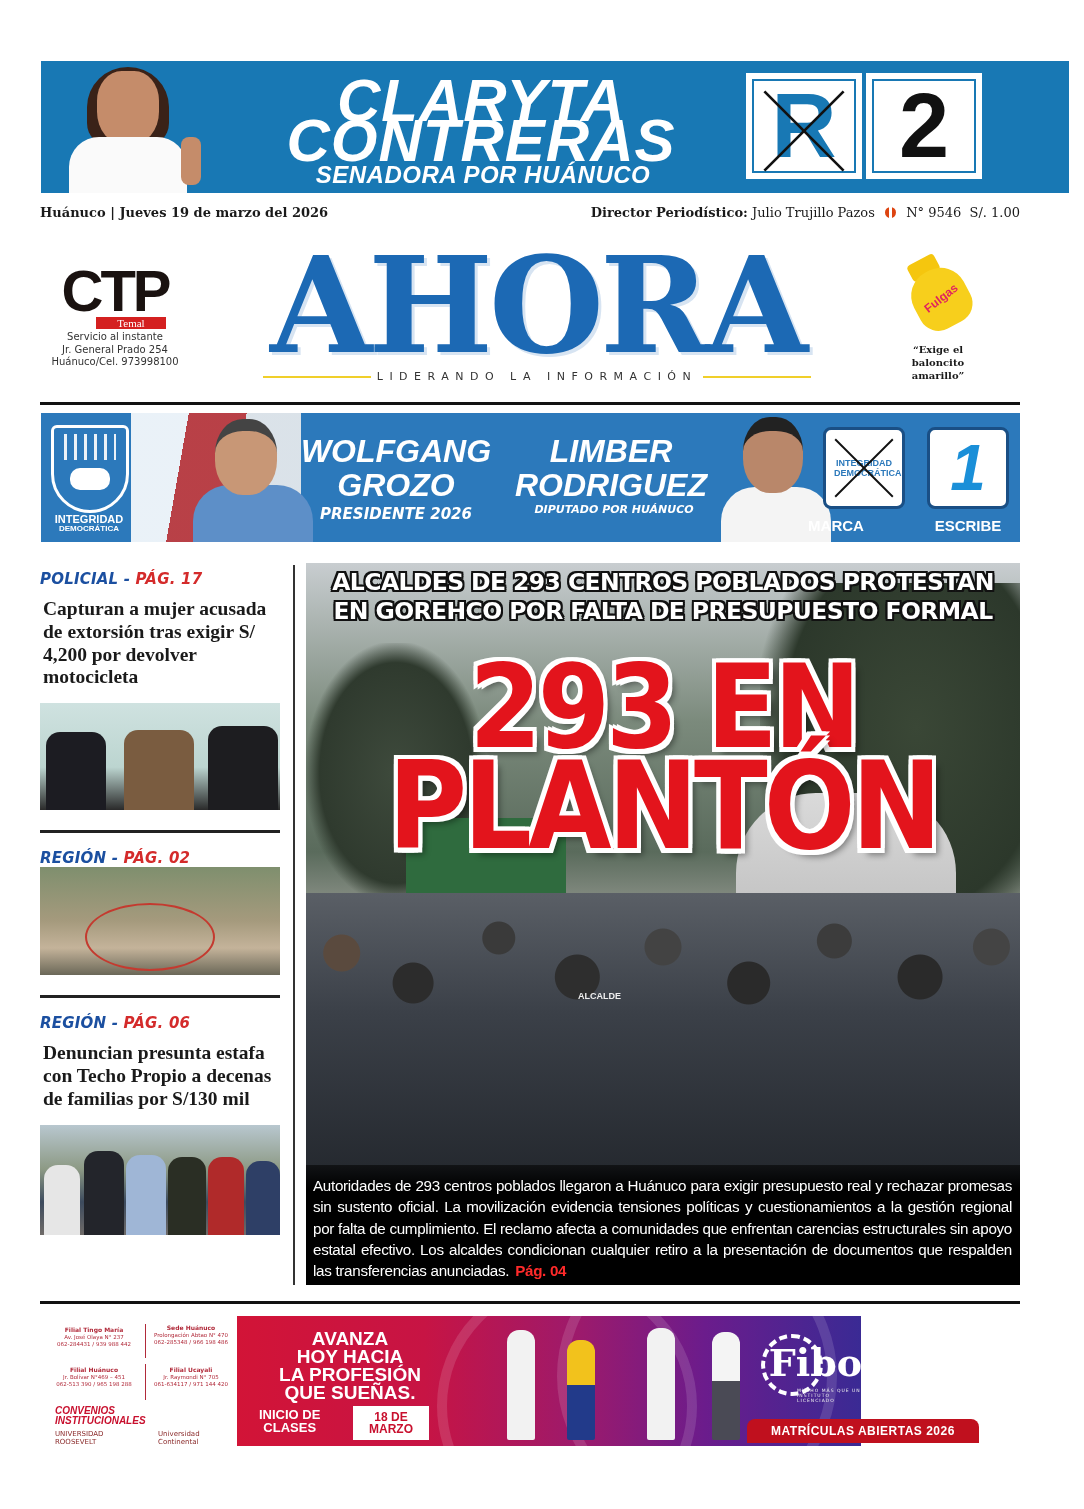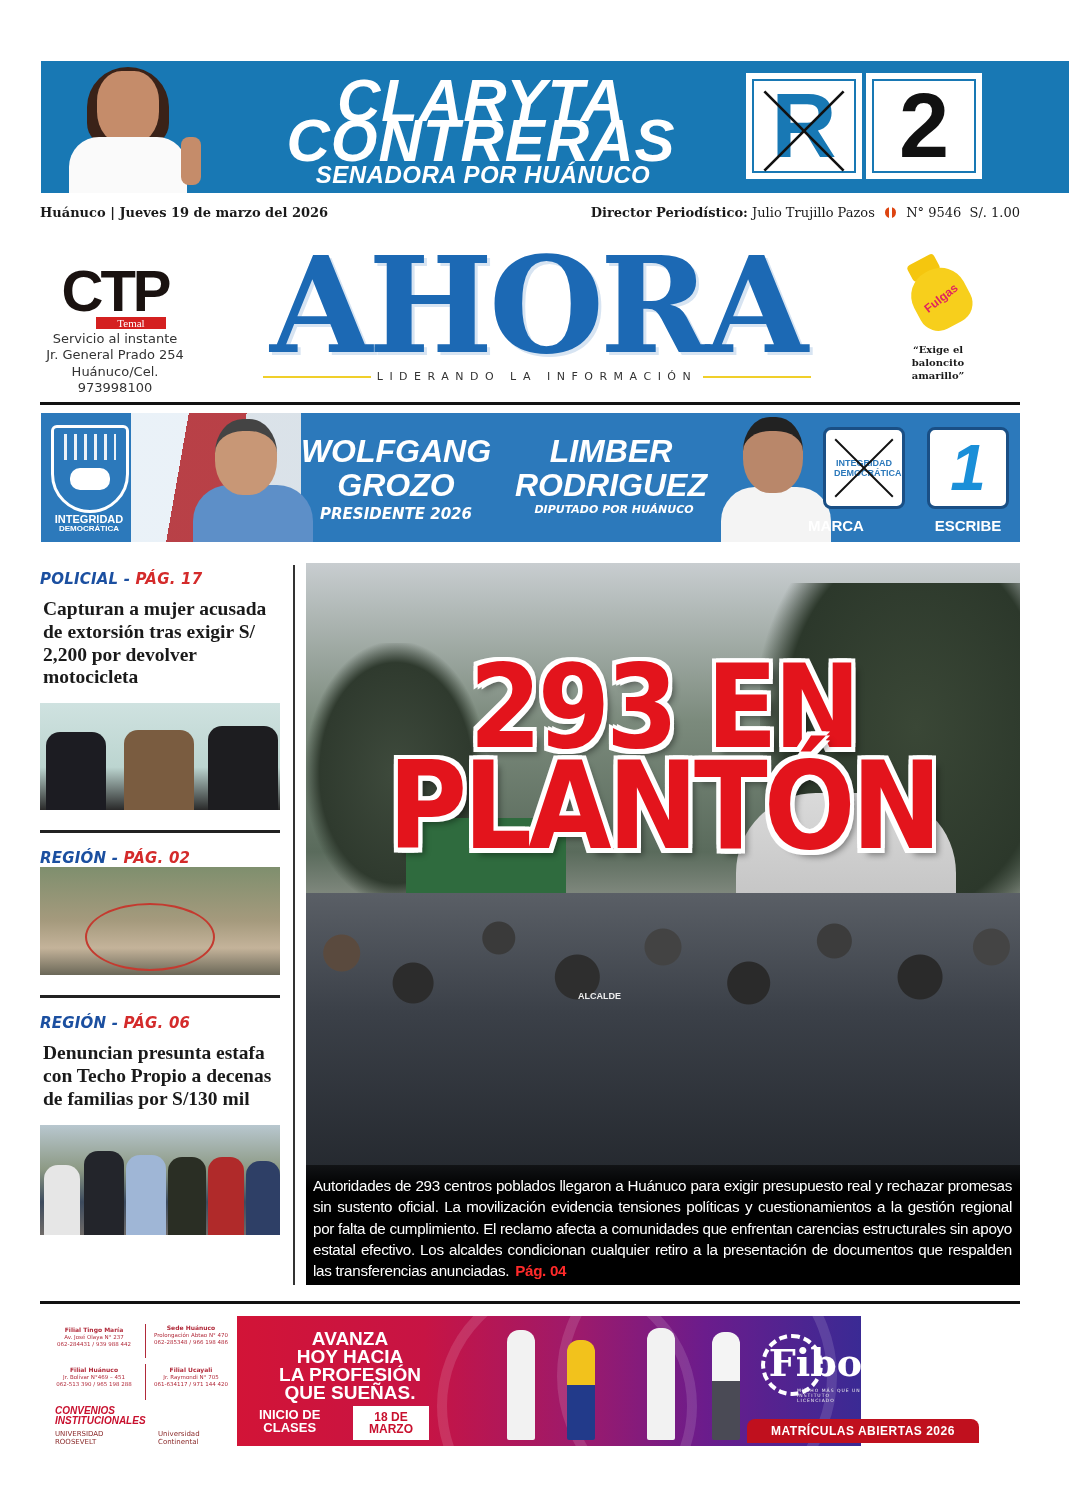--- a/index.html
+++ b/index.html
@@ -25,21 +25,21 @@
   
   .dateline { position: absolute; top: 205px; left: 40px; right: 64px; display: flex; justify-content: space-between; font-size: 13px; font-weight: bold; gap: 25px; }
   .dateline .right { font-weight: normal; }
   .dateline .right b { font-weight: bold; }
   .flag { display: inline-block; width: 11px; height: 11px; border-radius: 50%; background: linear-gradient(90deg, #d41 0 33%, #fff 33% 66%, #d41 66%); vertical-align: -1px; margin: 0 6px; }
 
   
   .ctp { position: absolute; left: 40px; top: 265px; width: 150px; text-align: center; }
   .ctp .logo { font-family: "Liberation Sans", sans-serif; font-weight: 900; font-size: 58px; line-height: 0.9; letter-spacing: -3px; color: #1a1210; }
   .ctp .tag { display: block; margin: 0 0 0 56px; width: 70px; background: #d42020; color: #fff; font-family: "Liberation Serif", serif; font-size: 11px; text-align: center; }
-  .ctp .info { font-family: "DejaVu Sans", sans-serif; font-size: 13px; line-height: 1.25; margin-top: 2px; color: #333; }
+  .ctp .info { font-family: "DejaVu Sans", sans-serif; font-size: 10px; line-height: 1.25; margin-top: 2px; color: #333; }
   .masthead { position: absolute; left: 263px; top: 240px; width: 548px; text-align: center; }
   .masthead .title { font-family: "DejaVu Serif", serif; font-weight: 900; font-size: 132px; line-height: 1; color: #1c69b4; letter-spacing: -4px; text-shadow: 3px 3px 0 #d7e4f2; }
   .masthead .slogan-row { display: flex; align-items: center; gap: 6px; margin-top: -2px; }
   .masthead .line { flex: 1; height: 2px; background: #f0cf2a; }
   .masthead .slogan { font-family: "DejaVu Sans", sans-serif; font-size: 11px; letter-spacing: 6.5px; color: #333; }
   .fulgas { position: absolute; left: 893px; top: 255px; width: 90px; text-align: center; }
   .fulgas .tank { position: relative; width: 56px; height: 76px; margin: 0 auto; transform: rotate(-28deg); }
   .fulgas .tank .valve { position: absolute; left: 12px; top: 0; width: 30px; height: 18px; background: #f5c60e; border-radius: 4px; }
   .fulgas .tank .body { position: absolute; left: 0; top: 14px; width: 56px; height: 60px; background: #f7cf1c; border-radius: 26px 26px 20px 20px; display: flex; align-items: center; justify-content: center; }
   .fulgas .tank .brand { font-family: "Liberation Sans", sans-serif; font-weight: bold; color: #e0245e; font-size: 12px; transform: rotate(-10deg); }
@@ -247,21 +247,21 @@
   </div>
   <div class="vlabel l1">MARCA</div>
   <div class="vlabel l2">ESCRIBE</div>
 </div>
 
 <div class="sidebar">
   <div class="story">
     <div class="kicker">
       <span class="sec">POLICIAL</span><span class="sec"> - </span><span class="pg">PÁG. 17</span>
     </div>
-    <div class="headline">Capturan a mujer acusada de extorsión tras exigir S/ 2,200 por devolver motocicleta</div>
+    <div class="headline">Capturan a mujer acusada de extorsión tras exigir S/ 4,200 por devolver motocicleta</div>
     <div class="thumb t1">
       <div class="fig" style="left:6px;width:60px;height:78px;background:#1c1c22;"></div>
       <div class="fig" style="left:84px;width:70px;height:80px;background:#7a5c40;"></div>
       <div class="fig" style="left:168px;width:70px;height:84px;background:#1d1d20;"></div>
     </div>
   </div>
   <div class="sep"></div>
   <div class="story">
     <div class="kicker">
       <span class="sec">REGIÓN</span><span class="sec"> - </span><span class="pg">PÁG. 02</span>
@@ -289,20 +289,24 @@
 
 <div class="vsep"></div>
 
 <div class="main">
   <div class="trees-l"></div>
   <div class="trees-r"></div>
   <div class="gate"></div>
   <div class="banner"></div>
   <div class="crowd"></div>
   <div class="alcalde">ALCALDE</div>
+  <div class="kicker-head">
+    <div>ALCALDES DE 293 CENTROS POBLADOS PROTESTAN</div>
+    <div>EN GOREHCO POR FALTA DE PRESUPUESTO FORMAL</div>
+  </div>
   <div class="big b1">293 EN</div>
   <div class="big b2">PLANTÓN</div>
   <div class="caption">
     <span>Autoridades de 293 centros poblados llegaron a Huánuco para exigir presupuesto real y rechazar promesas sin sustento oficial. La movilización evidencia tensiones políticas y cuestionamientos a la gestión regional por falta de cumplimiento. El reclamo afecta a comunidades que enfrentan carencias estructurales sin apoyo estatal efectivo. Los alcaldes condicionan cualquier retiro a la presentación de documentos que respalden las transferencias anunciadas.</span><span class="ref">Pág. 04</span>
   </div>
 </div>
 
 <div class="rule-thick" style="top:1301px;"></div>
 
 <div class="ad-bottom">

